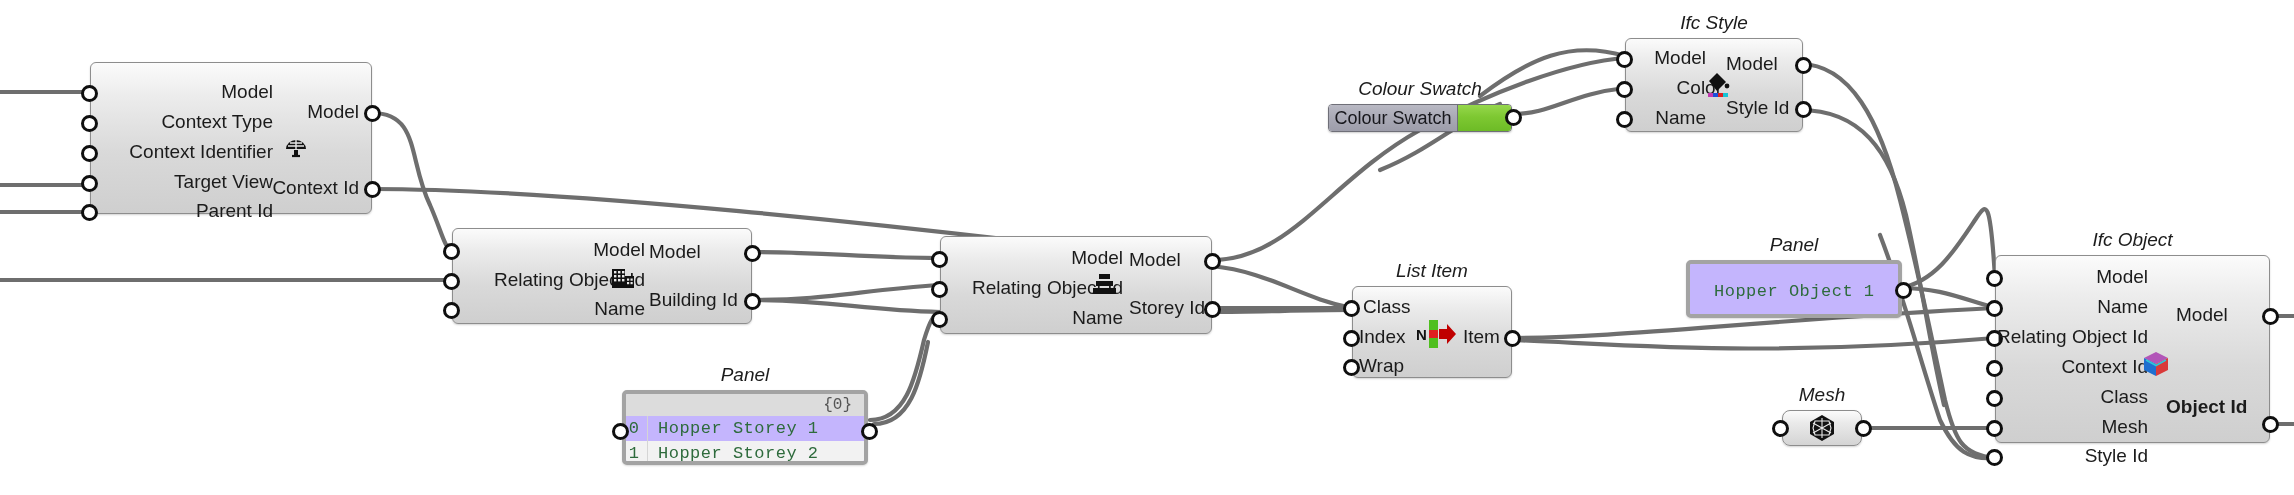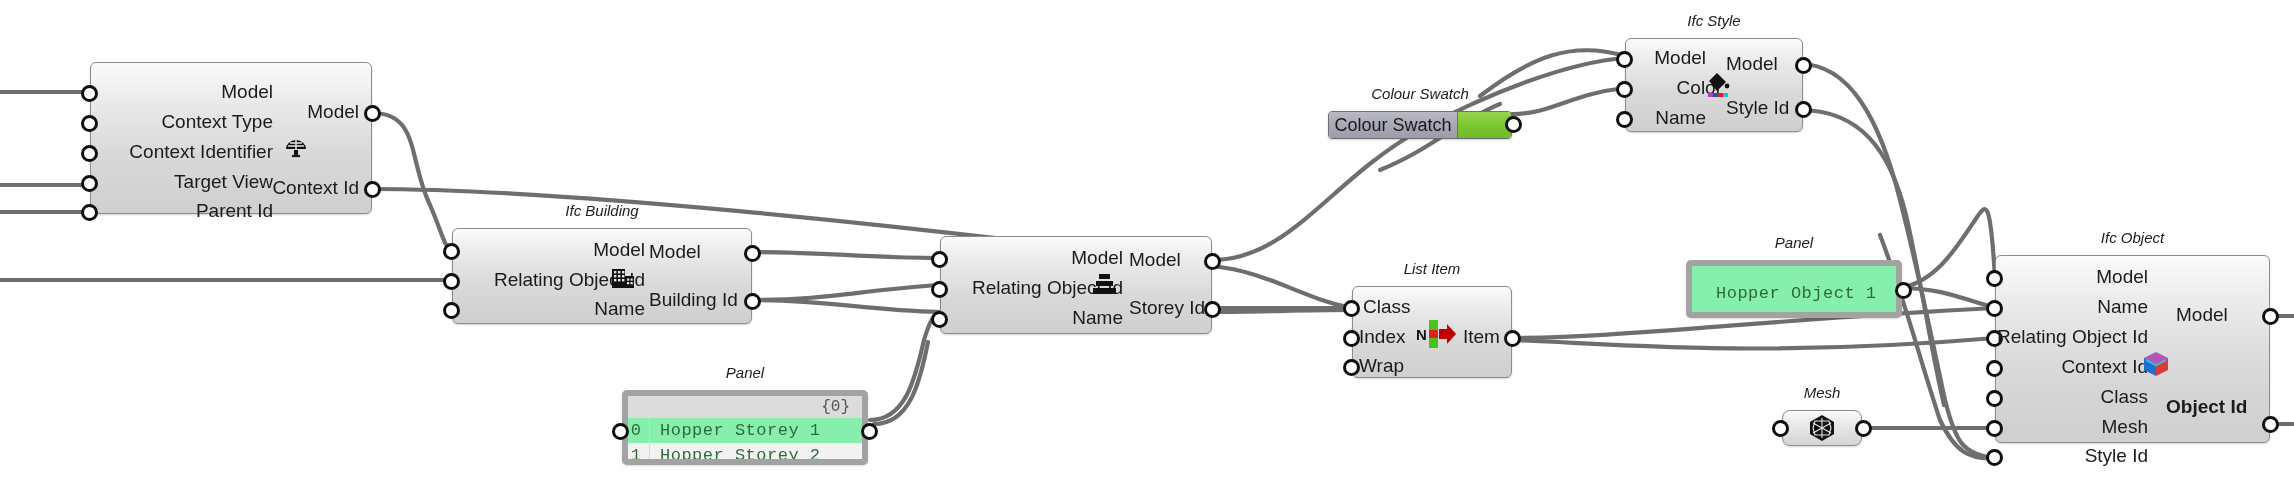--- a/index.html
+++ b/index.html
@@ -25,21 +25,21 @@
   }
   .node {
     position: absolute;
   }
   .node-caption {
     position: absolute;
     left: 0; right: 0;
     top: -26px;
     text-align: center;
     font-style: italic;
-    font-size: 15px;
+    font-size: 19px;
     color: #1c1c1c;
     white-space: nowrap;
   }
   .node-body {
     position: relative;
     width: 100%;
     height: 100%;
     border: 1px solid #8d8d8d;
     border-radius: 6px;
     background: linear-gradient(180deg, #fbfbfb 0%, #ececec 22%, #d9d9d9 60%, #cfcfcf 100%);
@@ -74,23 +74,23 @@
     align-items: center;
     justify-content: center;
   }
 
   
   .panel {
     position: absolute;
   }
   .panel-body {
     width: 100%; height: 100%;
-    border: 6px solid #a3a3a3;
+    border: 4px solid #a3a3a3;
     border-radius: 5px;
-    background: #86efac;
+    background: #c4b5fd;
     box-sizing: border-box;
     overflow: hidden;
     box-shadow: 0 1px 2px rgba(0,0,0,0.15);
   }
   .panel-head {
     height: 22px;
     background: #dcdcdc;
     font-family: "Liberation Mono", monospace;
     font-size: 16px;
     color: #555;
@@ -243,21 +243,20 @@
           <path d="M4 15 A10 9 0 0 1 24 15 Z" fill="#111"></path>
           <path d="M14 6 L14 15 M8 9 L20 9 M6 12 L22 12" stroke="#e7e7e7" stroke-width="1.4" fill="none"></path>
           <path d="M4 16 L24 16 L16 16 L16 22 L12 22 L12 16 Z" fill="#111"></path>
           <path d="M10 22 L18 22" stroke="#111" stroke-width="2.2"></path>
         </svg>
       </div>
     </div>
   </div>
 
   <div class="node" style="left:452px; top:228px; width:300px; height:96px;">
-    <div class="node-caption">Ifc Building</div>
     <div class="node-body">
       <div class="grip left" style="top:14px;"></div>
       <div class="grip left" style="top:44px;"></div>
       <div class="grip left" style="top:73px;"></div>
       <div class="grip right" style="top:16px;"></div>
       <div class="grip right" style="top:64px;"></div>
 
       <div class="param in" style="left:0; width:192px; top:10px;">Model</div>
       <div class="param in" style="left:0; width:192px; top:40px;">Relating Object Id</div>
       <div class="param in" style="left:0; width:192px; top:69px;">Name</div>
@@ -322,21 +321,21 @@
       <div class="icon-wrap" style="left:148px; top:32px; width:30px; height:32px;">
         <svg width="28" height="30" viewBox="0 0 28 30">
           <rect x="9" y="4" width="11" height="5" fill="#111"></rect>
           <rect x="6" y="11" width="17" height="5" fill="#111"></rect>
           <rect x="3" y="18" width="23" height="6" fill="#111"></rect>
         </svg>
       </div>
     </div>
   </div>
 
-  <div class="panel" style="left:1328px; top:111px; width:184px; height:28px;">
+  <div class="panel" style="left:1328px; top:104px; width:184px; height:28px;">
     <div class="node-caption">Colour Swatch</div>
     <div class="swatch-body">
       <div class="swatch-label">Colour Swatch</div>
       <div class="swatch-color"></div>
     </div>
     <div class="grip right" style="top:5px;"></div>
   </div>
 
   <div class="node" style="left:1625px; top:38px; width:178px; height:94px;">
     <div class="node-caption">Ifc Style</div>

